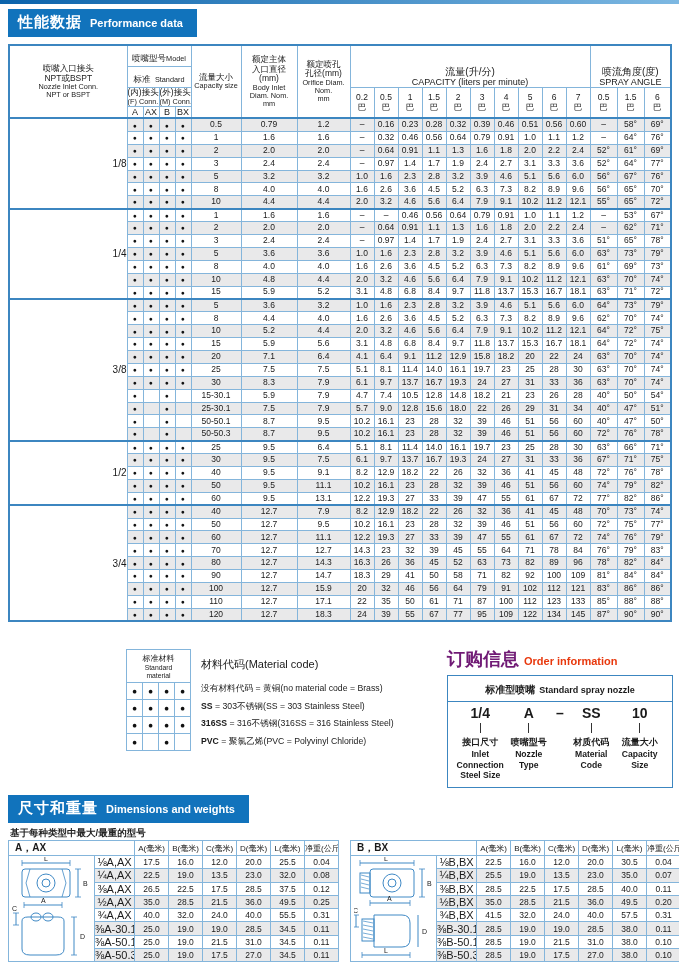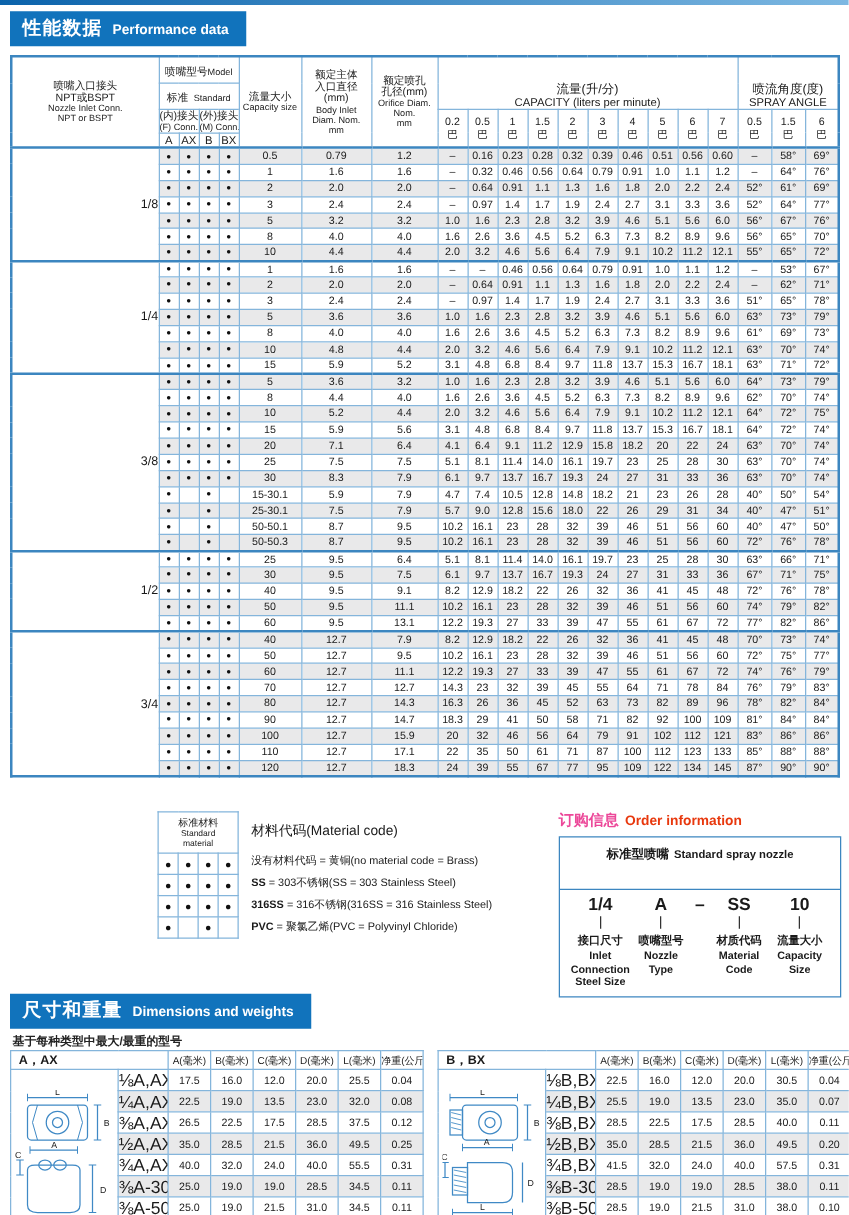--- a/index.html
+++ b/index.html
@@ -64,42 +64,42 @@
   #mat-table th .en { font-size: 6.8px; line-height: 1.05; }
   #mat-table td { width: 16px; height: 17px; font-size: 8.5px; color: #111; }
   #mat-text { margin-left: 10px; }
   #mat-title { height: 31px; display: flex; align-items: center; font-size: 11px; }
   .mat-line { height: 17.5px; line-height: 17.5px; font-size: 8.7px; white-space: nowrap; }
   .mat-line b { font-weight: bold; }
 
   
   #order { position: absolute; left: 447px; top: 647px; width: 226px; }
   #order-title { white-space: nowrap; }
-  #order-title .zh { color: #ec4899; font-size: 12px; font-weight: bold; }
+  #order-title .zh { color: #701a75; font-size: 18px; font-weight: bold; }
   #order-title .en { color: #e8380d; font-size: 11px; font-weight: bold; margin-left: 5px; }
   #order-box { border: 1.5px solid #3c86c0; margin-top: 4px; background: #fff; padding-bottom: 7px; }
-  #order-head { border-bottom: 1.5px solid #3c86c0; text-align: center; padding: 3px 0 20px; }
+  #order-head { border-bottom: 1.5px solid #3c86c0; text-align: center; padding: 3px 0 4px; }
   #order-head .zh { font-size: 10px; font-weight: bold; }
   #order-head .en { font-size: 9px; font-weight: bold; margin-left: 4px; }
   #order-parts { display: flex; justify-content: space-between; padding: 4px 8px 0; }
   .opart { display: flex; flex-direction: column; align-items: center; flex: 1; }
   .opart.dash { flex: 0 0 14px; }
   .opart .code { font-size: 14px; font-weight: bold; line-height: 1.1; }
   .opart .tick { width: 1px; height: 10px; background: #333; margin: 2px 0; }
   .opart .lzh { font-size: 9px; font-weight: bold; margin-top: 1px; }
   .opart .len { font-size: 8.6px; font-weight: bold; line-height: 1.2; }
 
   
   #dim-wrap { position: absolute; left: 8px; top: 840px; display: flex; gap: 11px; }
   .dimtbl { width: 330px; border-collapse: collapse; table-layout: fixed; border: 1.5px solid #3c86c0; background: #fff; }
   .dimtbl th, .dimtbl td { border: 1px solid #84b5db; text-align: center; padding: 0; overflow: hidden; white-space: nowrap; }
   .dimtbl thead th { height: 15px; font-size: 8px; font-weight: normal; }
   .dimtbl thead th.t { text-align: left; padding-left: 6px; font-weight: bold; font-size: 10px; }
   .dimtbl tbody td { height: 13.3px; font-size: 8.5px; }
-  .dimtbl tbody td.lab { font-size: 14px; }
+  .dimtbl tbody td.lab { font-size: 11px; }
   .dimtbl tbody tr:nth-child(even) td.v,
   .dimtbl tbody tr:nth-child(even) td.lab { background: #e9e9ea; }
   .dimtbl td.diag { background: #fff; vertical-align: middle; }
   .diag svg { display: block; margin: 0 auto; }
 </style>
 </head>
 <body>
 
 <div class="topbar"></div>
 

